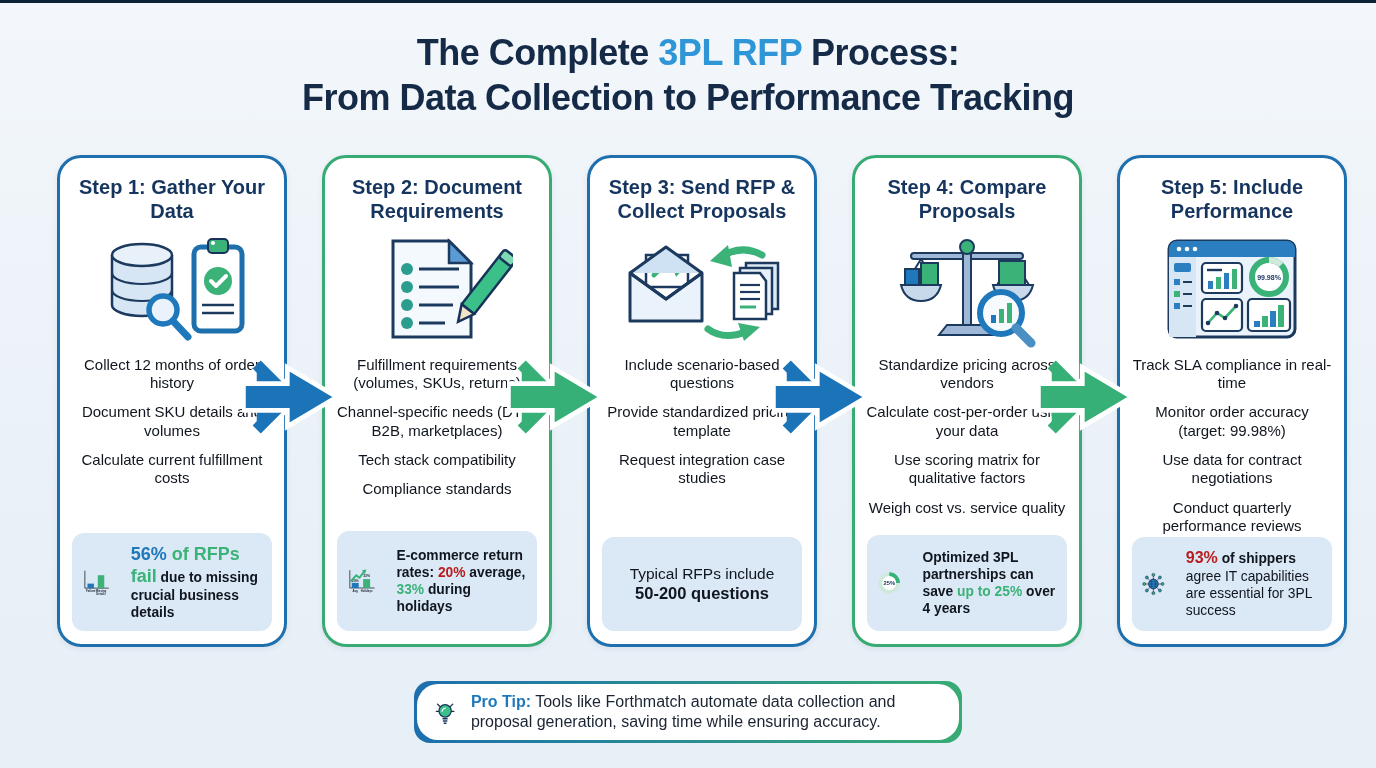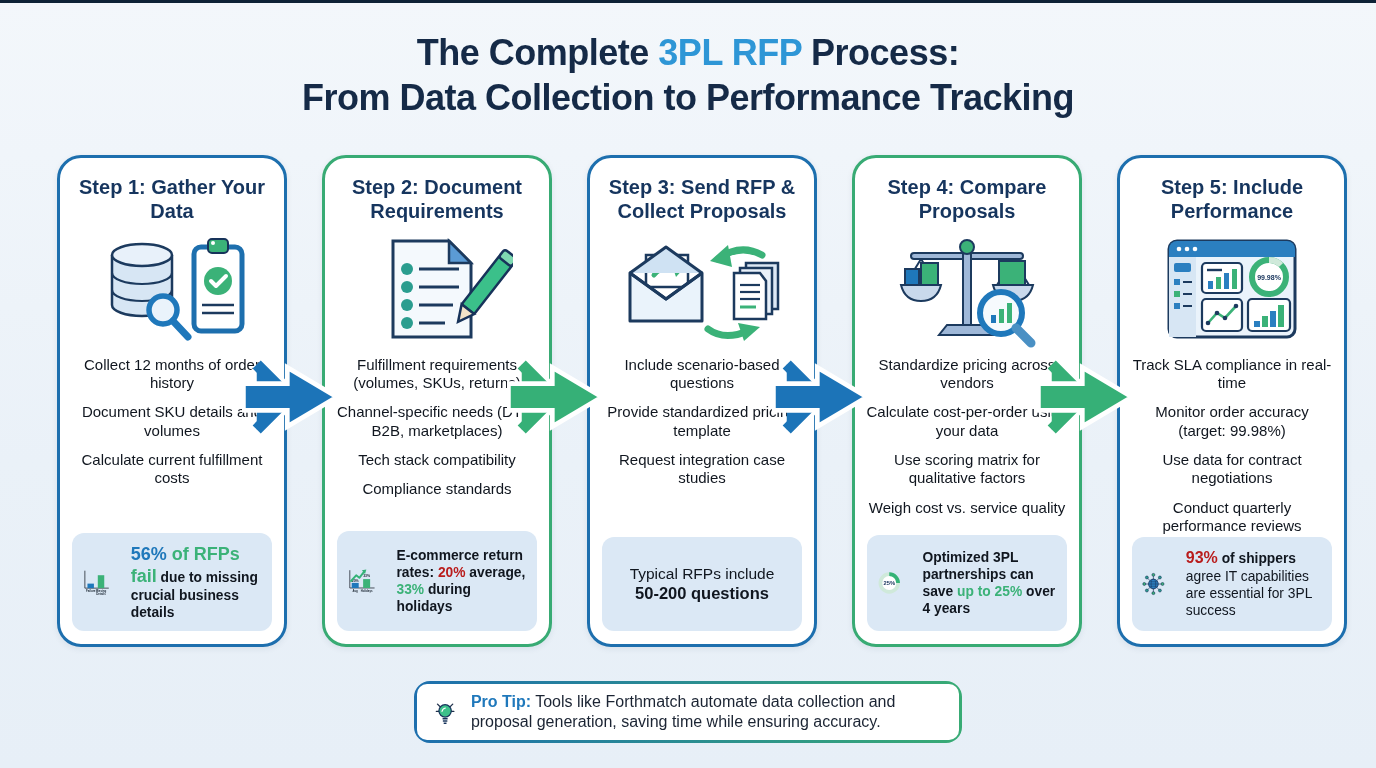--- a/index.html
+++ b/index.html
@@ -39,21 +39,21 @@
   .stat-center .stat-text{font-size:15.5px;}
 
   
   .flow-arrow{position:absolute;top:355px;width:102px;height:84px;z-index:5;}
   .a1{left:242px;} .a2{left:507px;} .a3{left:772px;} .a4{left:1037px;}
   .arrow-blue .fillc{fill:#1c74b8;} .arrow-green .fillc{fill:#36b077;}
 
   
   .tip-outer{position:absolute;left:414px;top:681px;width:548px;height:62px;border-radius:16px;
     background:linear-gradient(90deg,#1d6fae,#38ab74);padding:3px;box-sizing:border-box;}
-  .tip-inner{width:100%;height:100%;background:#ffffff;border-radius:10px;display:flex;
+  .tip-inner{width:100%;height:100%;background:#ffffff;border-radius:21px;display:flex;
     align-items:center;gap:12px;padding:0 16px;box-sizing:border-box;}
   .tip-text{font-size:16px;line-height:1.28;color:#1b2433;}
   .tip-label{color:#1f78bb;font-weight:bold;}
 
   svg text{font-family:"Liberation Sans", sans-serif;}
 </style>
 </head>
 <body>
 
 <div class="top-line"></div>

